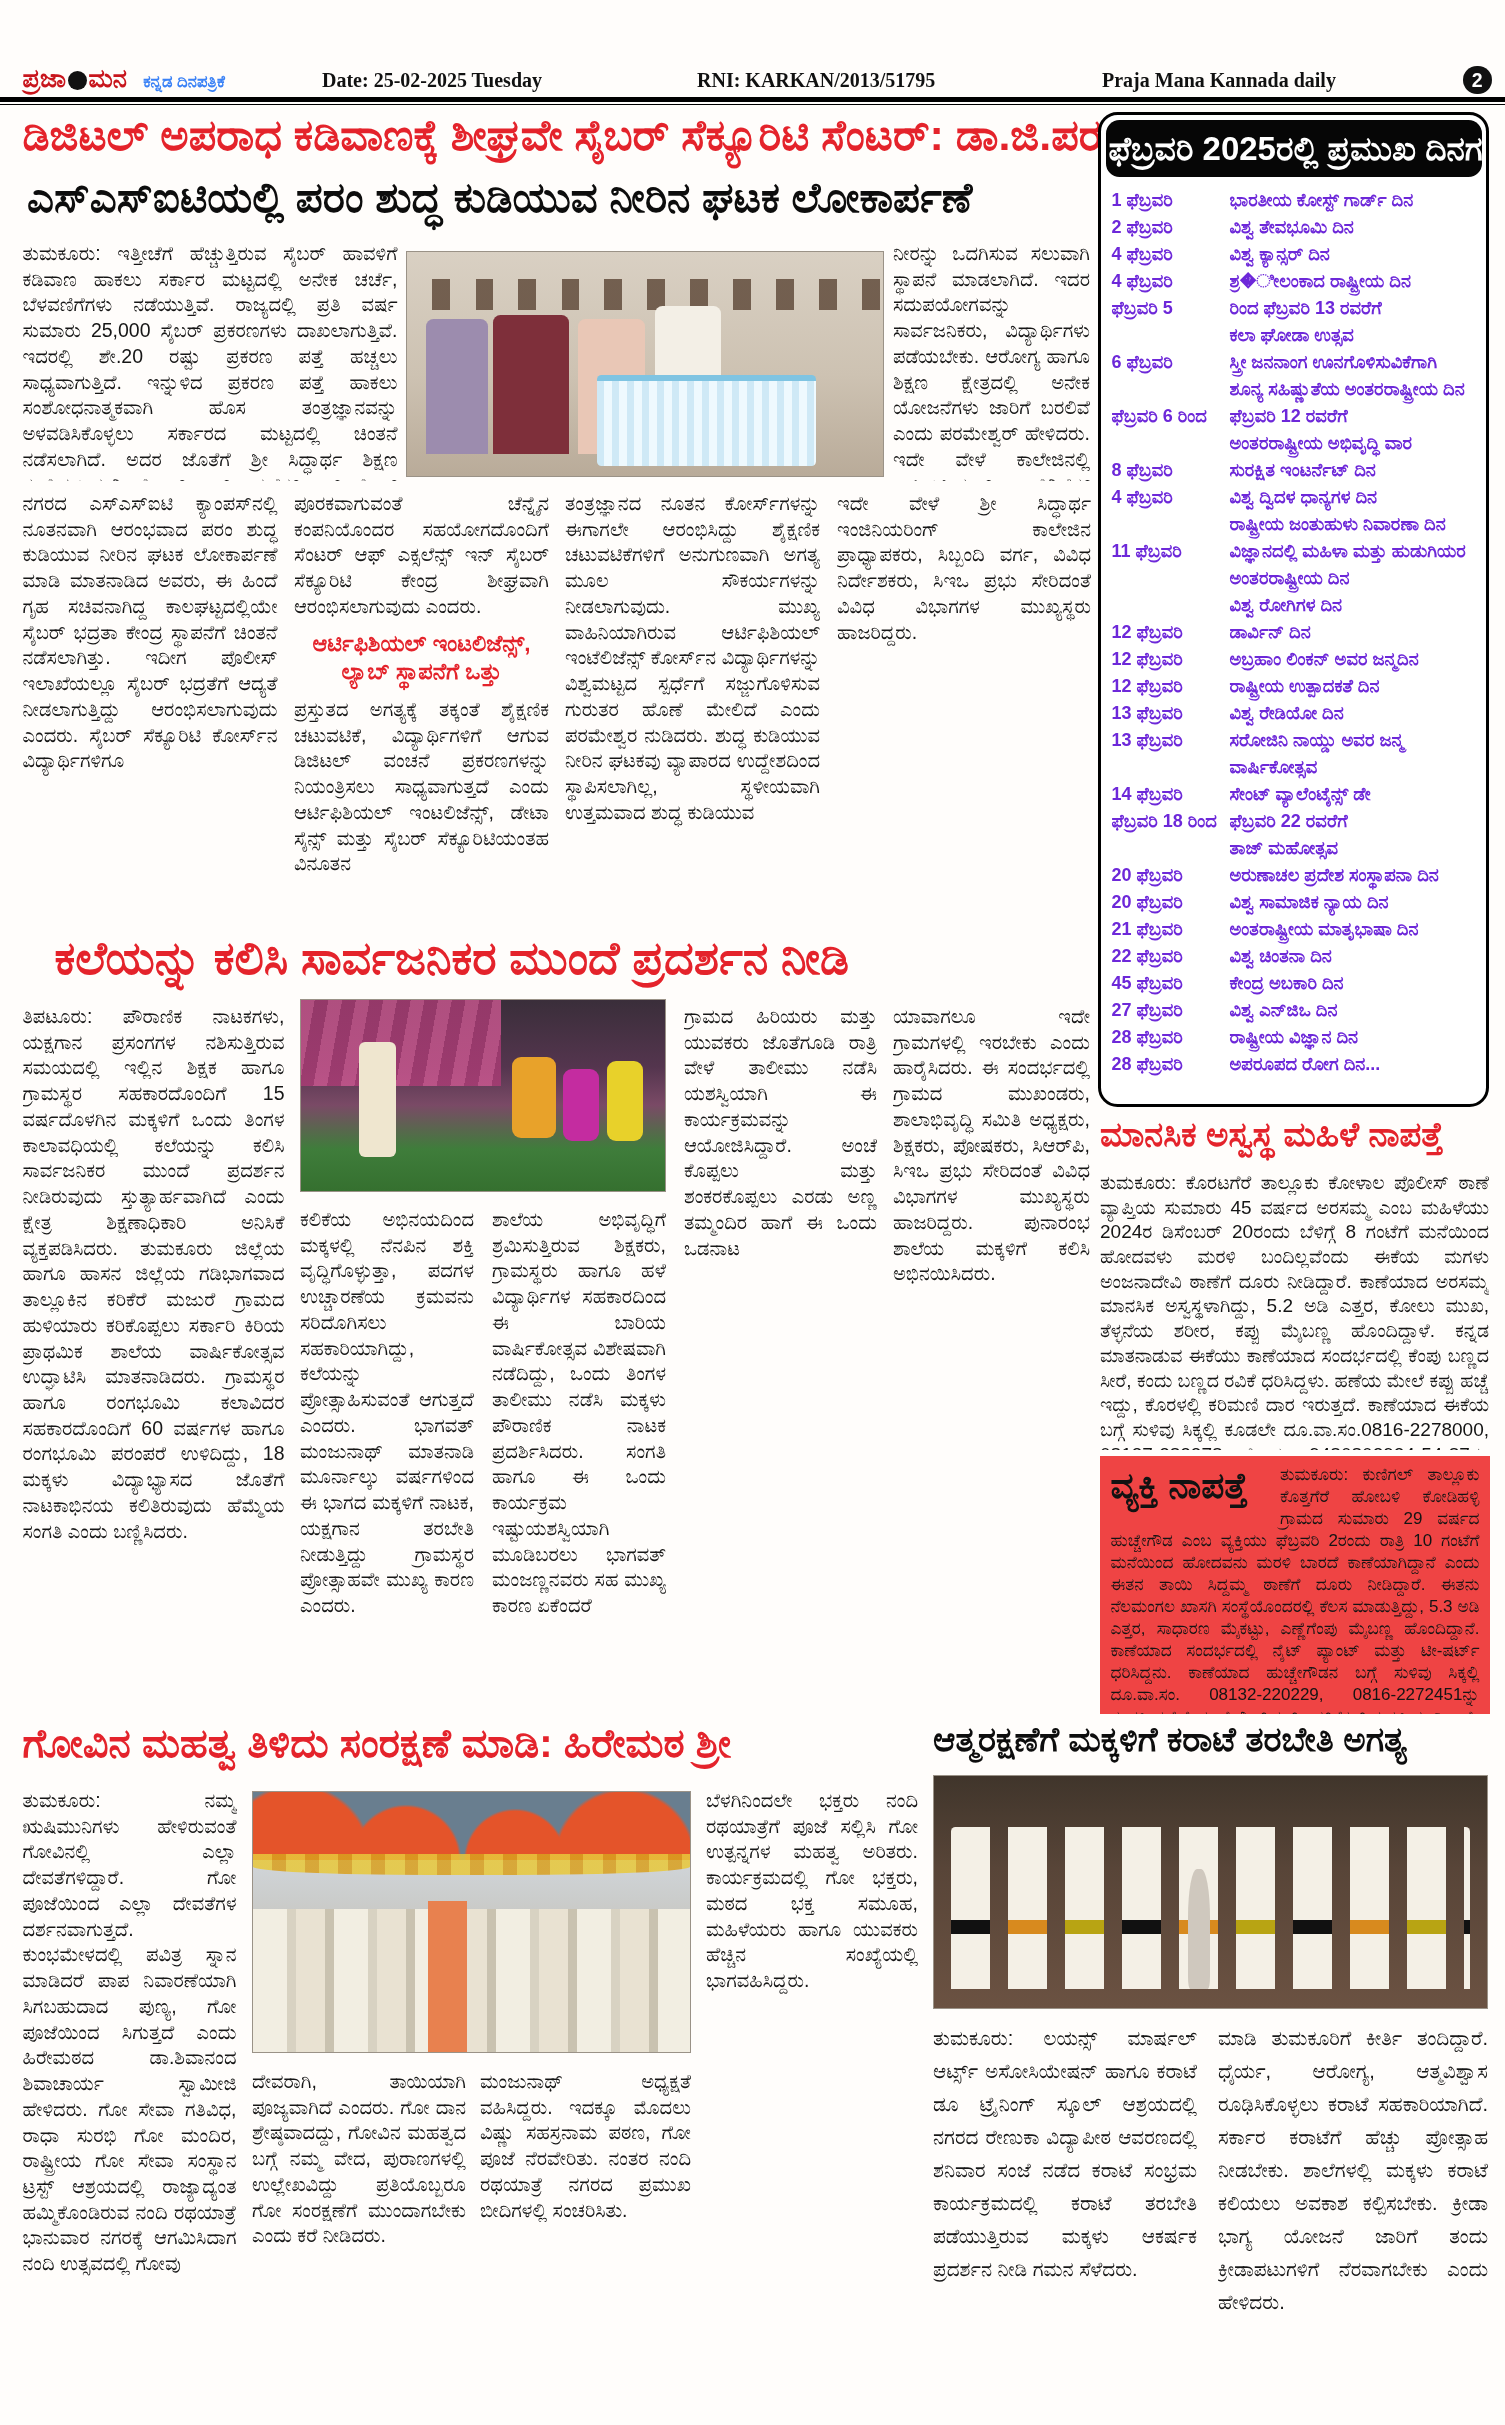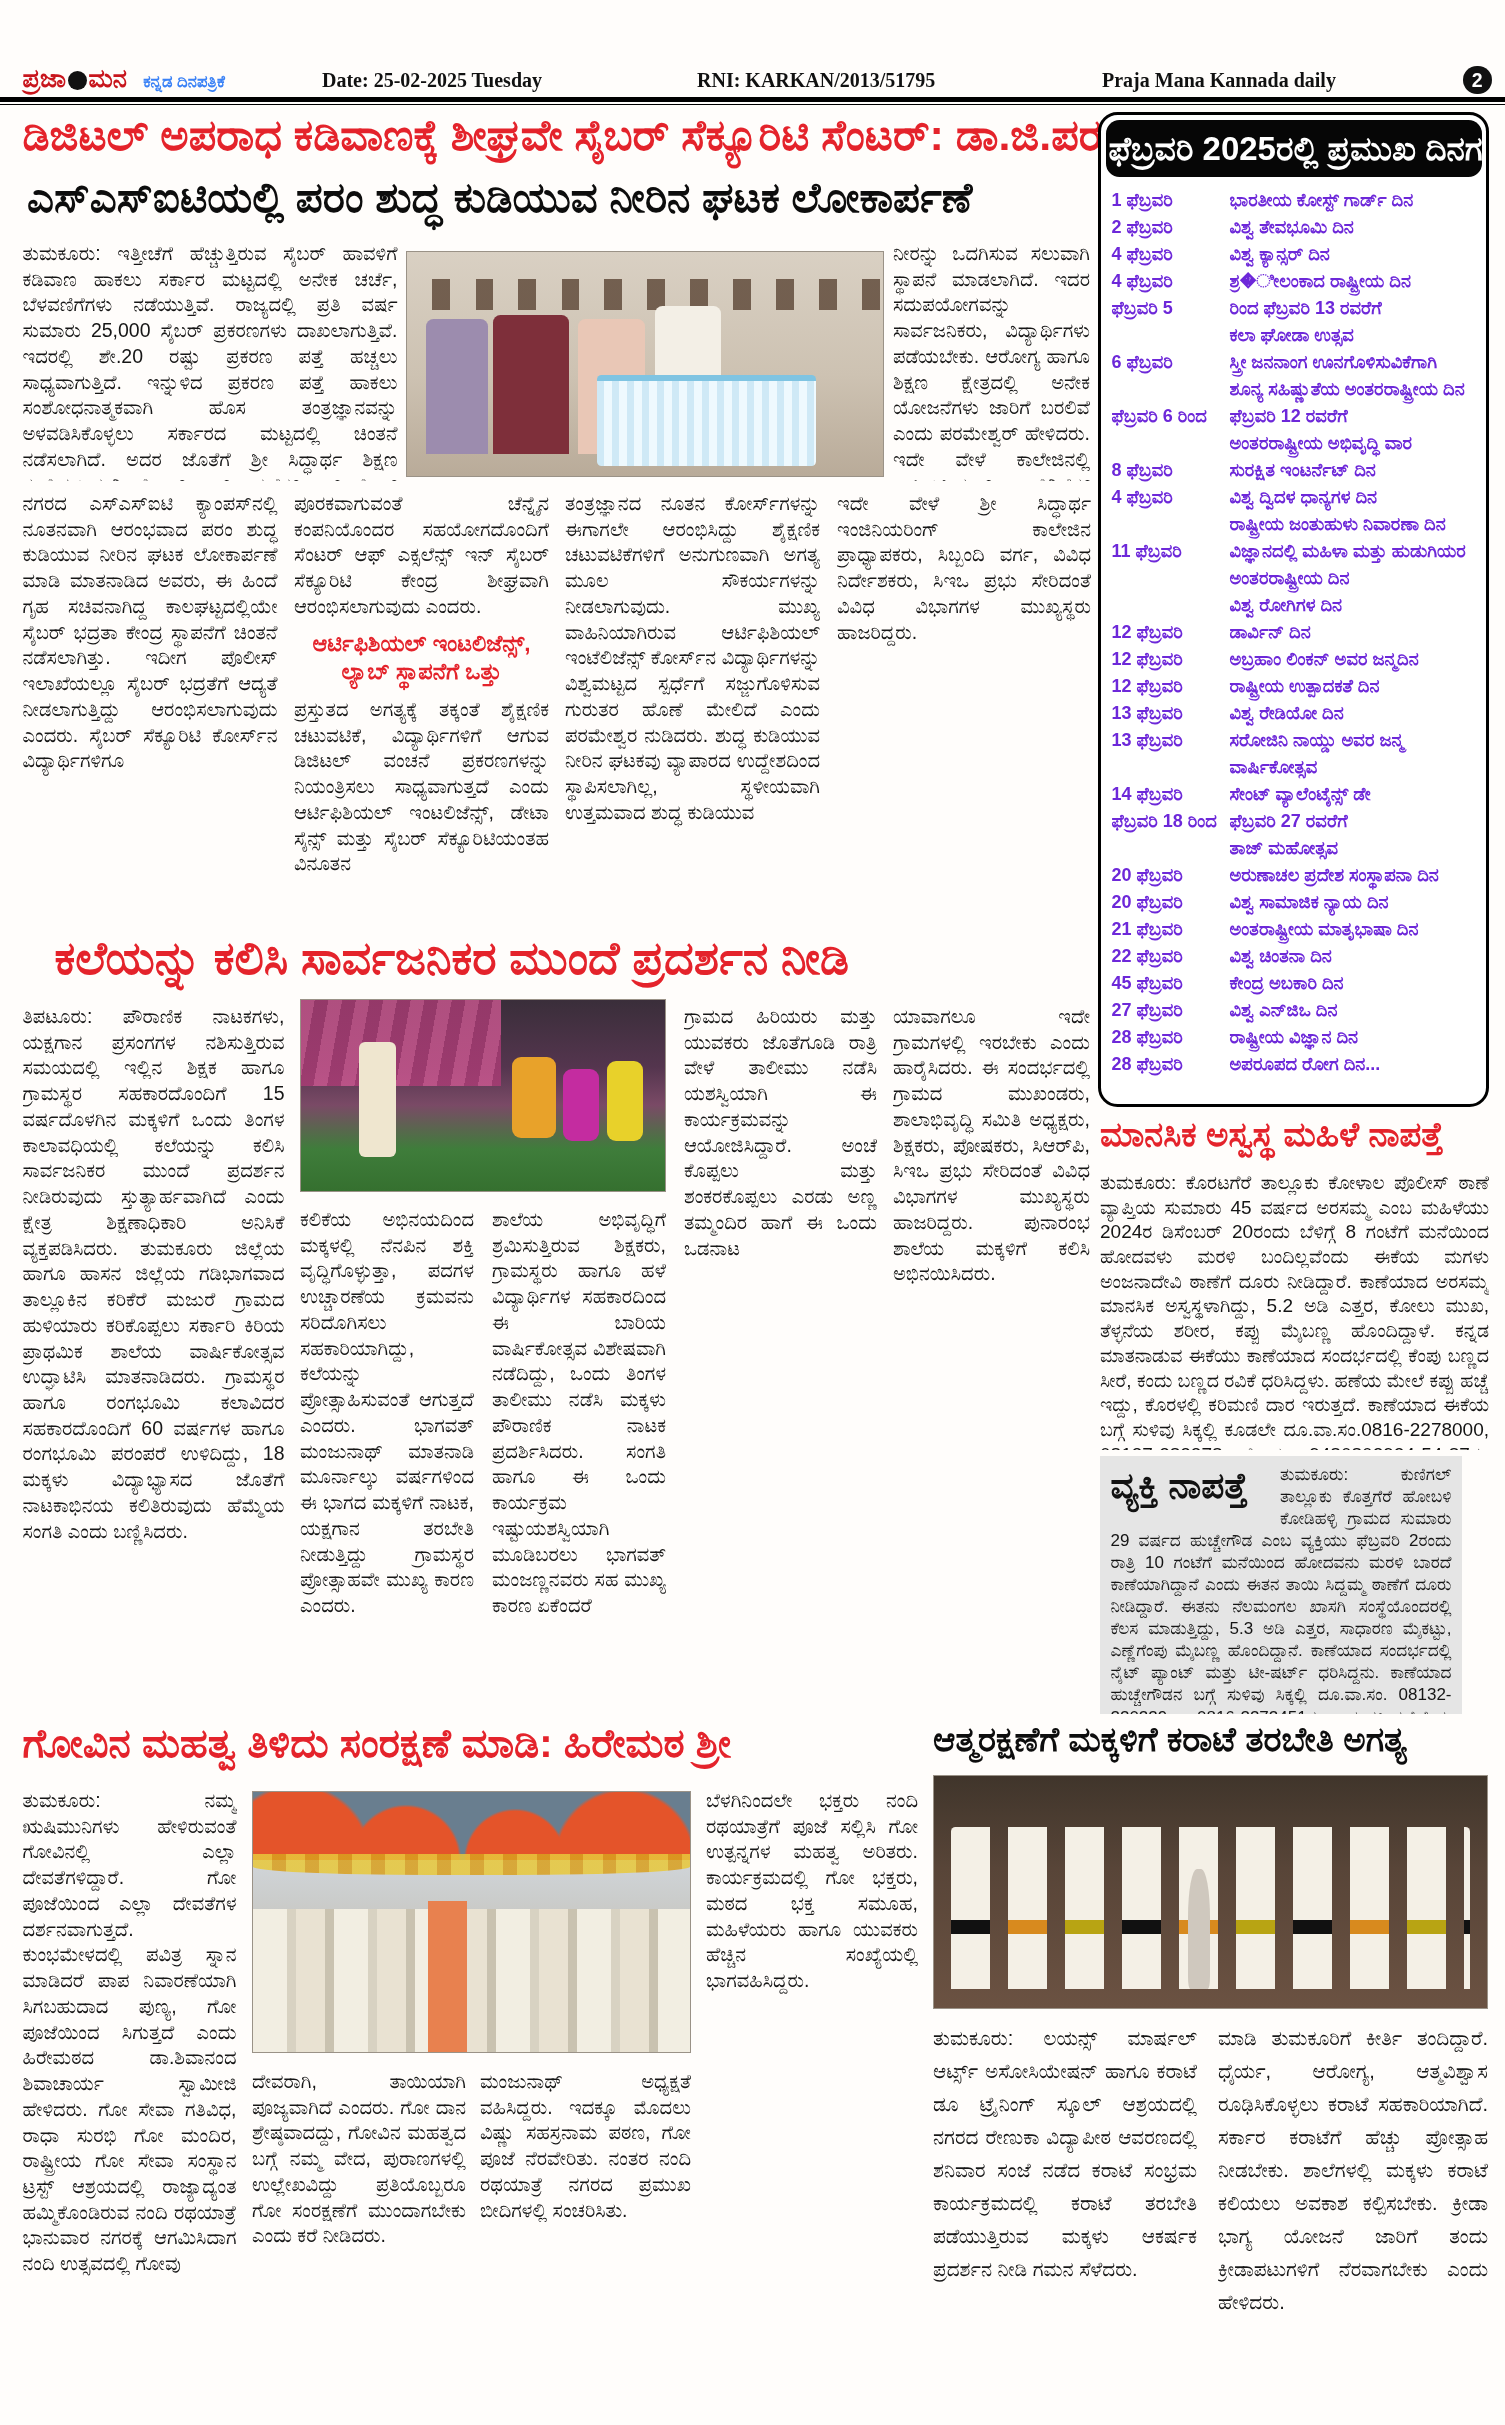--- a/index.html
+++ b/index.html
@@ -61,21 +61,21 @@
            box-sizing:border-box;background:#fff;overflow:hidden;}
   .sidebox .sbhead{margin:4.5px;background:#060606;border-radius:13.5px;color:#fff;text-align:center;
            font-size:33px;font-weight:bold;line-height:1.0;padding:12px 3px;white-space:nowrap;overflow:hidden;}
   .sbrows{padding:6px 10.5px 0 10.5px;}
   .sbrow{display:flex;font-size:18px;line-height:27px;font-weight:600;color:#6d28d9;}
   .sbrow .d{width:118px;flex:none;}
   .sbrow .e{flex:1;}
   
   .notice-title{position:absolute;color:#e4232b;font-weight:bold;}
   .noticebody{position:absolute;font-size:19px;line-height:1.3;text-align:justify;font-weight:500;overflow:hidden;}
-  .ybox{position:absolute;left:1100px;top:1456px;width:362px;height:258px;background:#e5e5e5;box-sizing:border-box;
+  .ybox{position:absolute;left:1100px;top:1456px;width:390px;height:258px;background:#ef4444;box-sizing:border-box;
         padding:7.5px 10.5px;overflow:hidden;}
   .ybox .ytitle{float:left;width:162px;font-size:36px;line-height:1.05;font-weight:bold;color:#121212;margin:3px 7.5px 4.5px 0;}
   .ybox .ybody{font-size:17px;line-height:1.3;text-align:justify;font-weight:500;}
 </style>
 </head>
 <body>
 
 <div class="page">
 
   <div class="mast">
@@ -249,21 +249,21 @@
         <div class="sbrow">
         <span class="d"></span>
         <span class="e">ವಾರ್ಷಿಕೋತ್ಸವ</span>
       </div>
         <div class="sbrow">
         <span class="d">14 ಫೆಬ್ರವರಿ</span>
         <span class="e">ಸೇಂಟ್ ವ್ಯಾಲೆಂಟೈನ್ಸ್ ಡೇ</span>
       </div>
         <div class="sbrow">
         <span class="d">ಫೆಬ್ರವರಿ 18 ರಿಂದ</span>
-        <span class="e">ಫೆಬ್ರವರಿ 27 ರವರೆಗೆ</span>
+        <span class="e">ಫೆಬ್ರವರಿ 22 ರವರೆಗೆ</span>
       </div>
         <div class="sbrow">
         <span class="d"></span>
         <span class="e">ತಾಜ್ ಮಹೋತ್ಸವ</span>
       </div>
         <div class="sbrow">
         <span class="d">20 ಫೆಬ್ರವರಿ</span>
         <span class="e">ಅರುಣಾಚಲ ಪ್ರದೇಶ ಸಂಸ್ಥಾಪನಾ ದಿನ</span>
       </div>
         <div class="sbrow">

